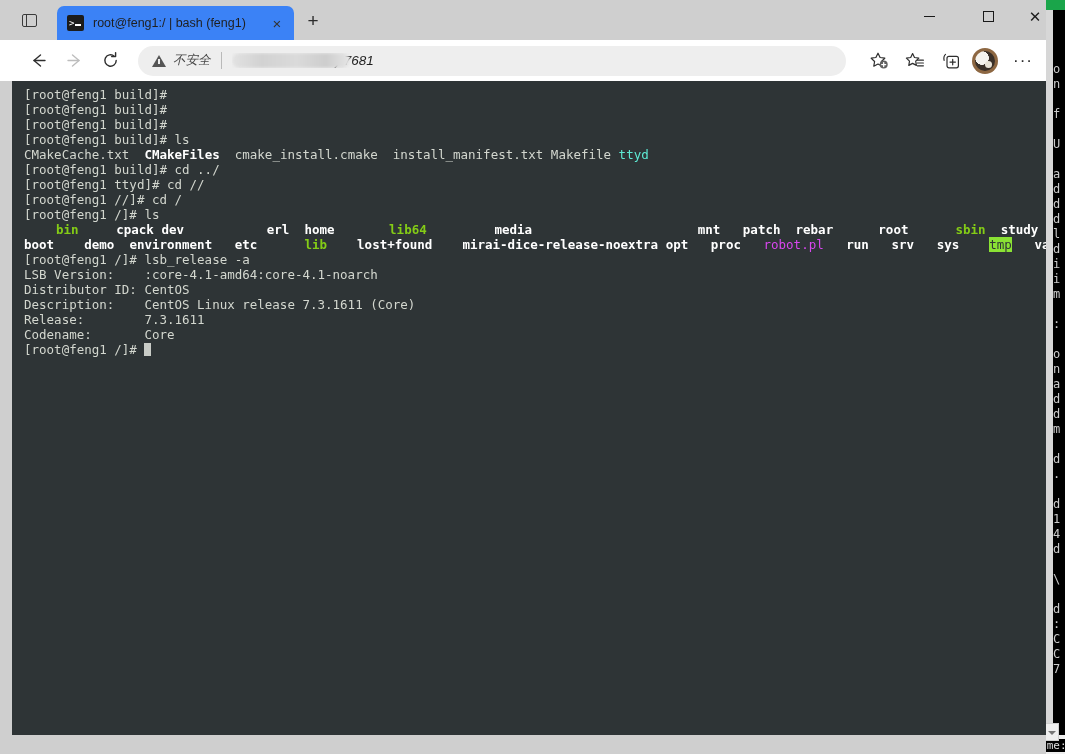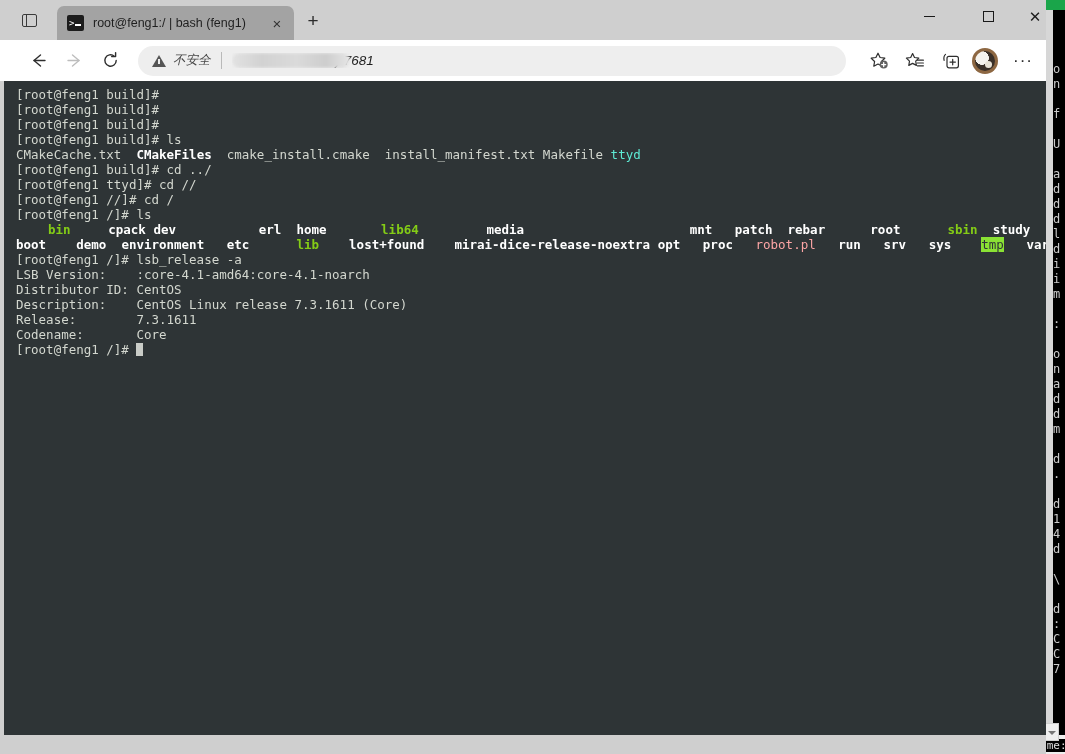--- a/index.html
+++ b/index.html
@@ -120,21 +120,21 @@
     content: "";
     position: absolute;
     left: 3px; top: 0; bottom: 0;
     width: 1.5px;
     background: #3a3a3a;
   }
   #tab-active {
     position: absolute;
     left: 57px; top: 6px;
     width: 237px; height: 34px;
-    background: #a3a3a3;
+    background: #3b82f6;
     border-radius: 7px 7px 0 0;
     display: flex;
     align-items: center;
   }
   #tab-favicon {
     margin-left: 10px;
     width: 17px; height: 16px;
     background: #1c1c1c;
     border-radius: 2px;
     position: relative;
@@ -316,40 +316,40 @@
   #more-btn {
     font-size: 17px;
     letter-spacing: 1px;
     line-height: 1;
     color: #2b2b2b;
   }
 
   
   #terminal {
     position: absolute;
-    left: 4px; top: 81px;
+    left: 12px; top: 81px;
     width: 1046px; height: 654px;
     background: #2e3436;
     overflow: hidden;
     padding: 6px 0 0 12px;
   }
   #term-lines {
     font-family: "DejaVu Sans Mono", monospace;
     font-size: 12.5px;
     line-height: 15px;
     color: #d3d7cf;
     white-space: pre;
     letter-spacing: 0px;
   }
   .ln { display: block; height: 15px; }
   .c-default { color: #d3d7cf; }
   .c-green    { color: #5eead4; }
   .c-blue     { color: #ffffff; font-weight: bold; }
   .c-cyan     { color: #84cc16; font-weight: bold; margin-left: 32px; }
-  .c-white    { color: #fca5a5; }
+  .c-white    { color: #d946ef; }
   .c-stickydir{ color: #2e3436; background: #8ae234; text-align: center; }
   #cursor {
     display: inline-block;
     width: 7px; height: 13px;
     background: #c9ccc7;
     vertical-align: -2px;
   }
   #term-scroll-track {
     position: absolute;
     right: 0; top: 0;

